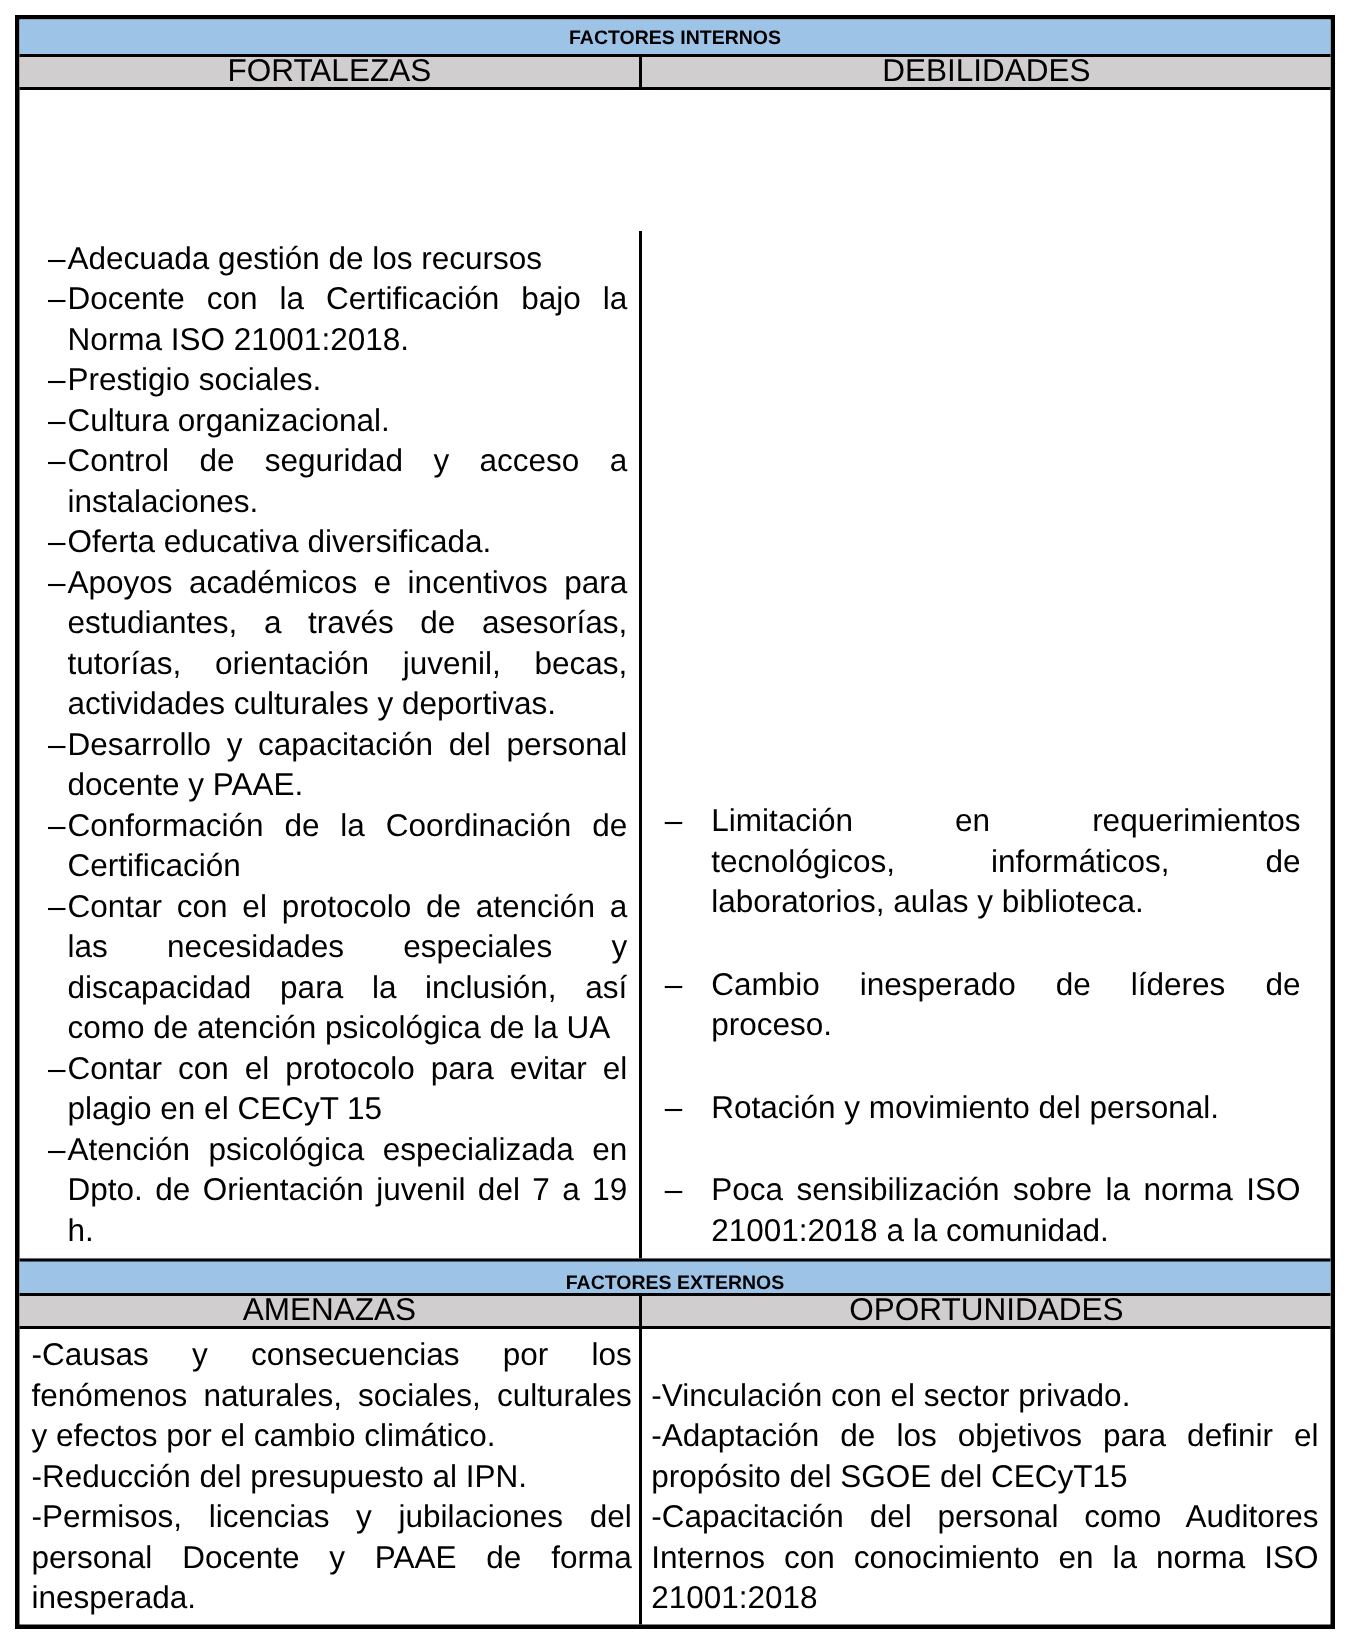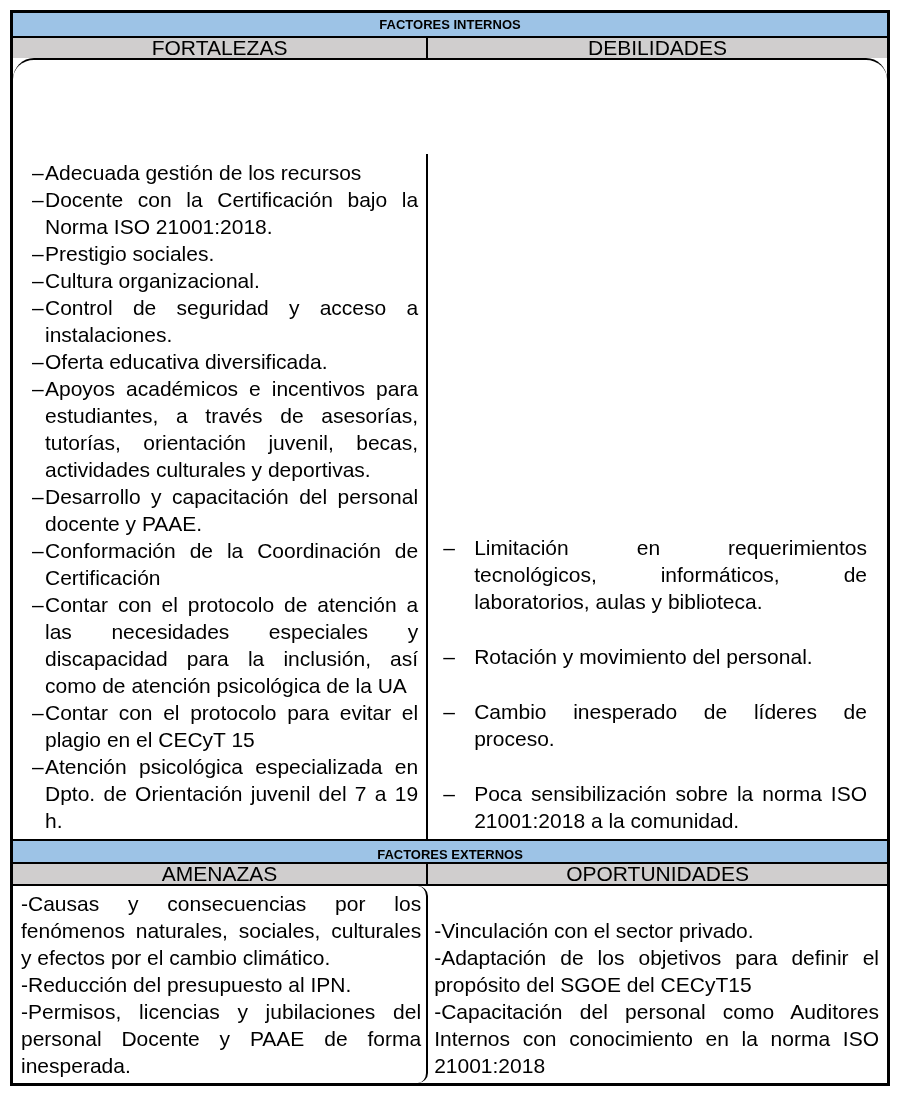--- a/index.html
+++ b/index.html
@@ -33,26 +33,26 @@
     align-items: center; justify-content: center;
     font-weight: bold; font-size: 13px;
   }
   .subhead { height: 22px; background: var(--subheader-gray); }
   .subhead .cell-head {
     display: flex; align-items: center; justify-content: center;
     font-size: 21px; line-height: 21px;
   }
   .col-left  { width: 47.5%; border-right: 2px solid var(--border-color); }
   .col-right { width: 52.5%; }
-  .content-row-1 { height: 924px; border-radius: 21px; }
+  .content-row-1 { height: 924px; }
   .content-row-2 { flex: 1; }
   .cell { overflow: hidden; font-size: 21px; line-height: 27px; }
   .cell-fortalezas   { padding: 5px 8px 5px 19px; }
   .cell-debilidades  { padding: 50px 20px 5px 15px; }
-  .cell-amenazas     { padding: 4px 5px 4px 8px; border-radius: 10px; }
+  .cell-amenazas     { padding: 4px 5px 4px 8px; }
   .cell-oportunidades{ padding: 4px 8px 4px 6px; }
   .item { text-align: justify; }
   .hang { padding-left: 13px; text-indent: -13px; }
   .hang .dash { display: inline-block; width: 13px; text-indent: 0; }
   .cell-debilidades .hang { padding-left: 31px; text-indent: -31px; margin-top: 28px; }
   .cell-debilidades .hang .dash { width: 31px; }
 </style>
 </head>
 <body>
 
@@ -78,22 +78,22 @@
         <div class="item hang"><span class="dash">–</span><span>Oferta educativa diversificada.</span></div>
         <div class="item hang"><span class="dash">–</span><span>Apoyos académicos e incentivos para estudiantes, a través de asesorías, tutorías, orientación juvenil, becas, actividades culturales y deportivas.</span></div>
         <div class="item hang"><span class="dash">–</span><span>Desarrollo y capacitación del personal docente y PAAE.</span></div>
         <div class="item hang"><span class="dash">–</span><span>Conformación de la Coordinación de Certificación</span></div>
         <div class="item hang"><span class="dash">–</span><span>Contar con el protocolo de atención a las necesidades especiales y discapacidad para la inclusión, así como de atención psicológica de la UA</span></div>
         <div class="item hang"><span class="dash">–</span><span>Contar con el protocolo para evitar el plagio en el CECyT 15</span></div>
         <div class="item hang"><span class="dash">–</span><span>Atención psicológica especializada en Dpto. de Orientación juvenil del 7 a 19 h.</span></div>
       </div>
       <div class="cell col-right cell-debilidades">
         <div class="item hang"><span class="dash">–</span><span>Limitación en requerimientos tecnológicos, informáticos, de laboratorios, aulas y biblioteca.</span></div>
+        <div class="item hang"><span class="dash">–</span><span>Cambio inesperado de líderes de proceso.</span></div>
         <div class="item hang"><span class="dash">–</span><span>Rotación y movimiento del personal.</span></div>
-        <div class="item hang"><span class="dash">–</span><span>Cambio inesperado de líderes de proceso.</span></div>
         <div class="item hang"><span class="dash">–</span><span>Poca sensibilización sobre la norma ISO 21001:2018 a la comunidad.</span></div>
       </div>
     </div>
 
     <div class="row banner">
       <span>FACTORES EXTERNOS</span>
     </div>
 
     <div class="row subhead">
       <div class="cell-head col-left">AMENAZAS</div>

